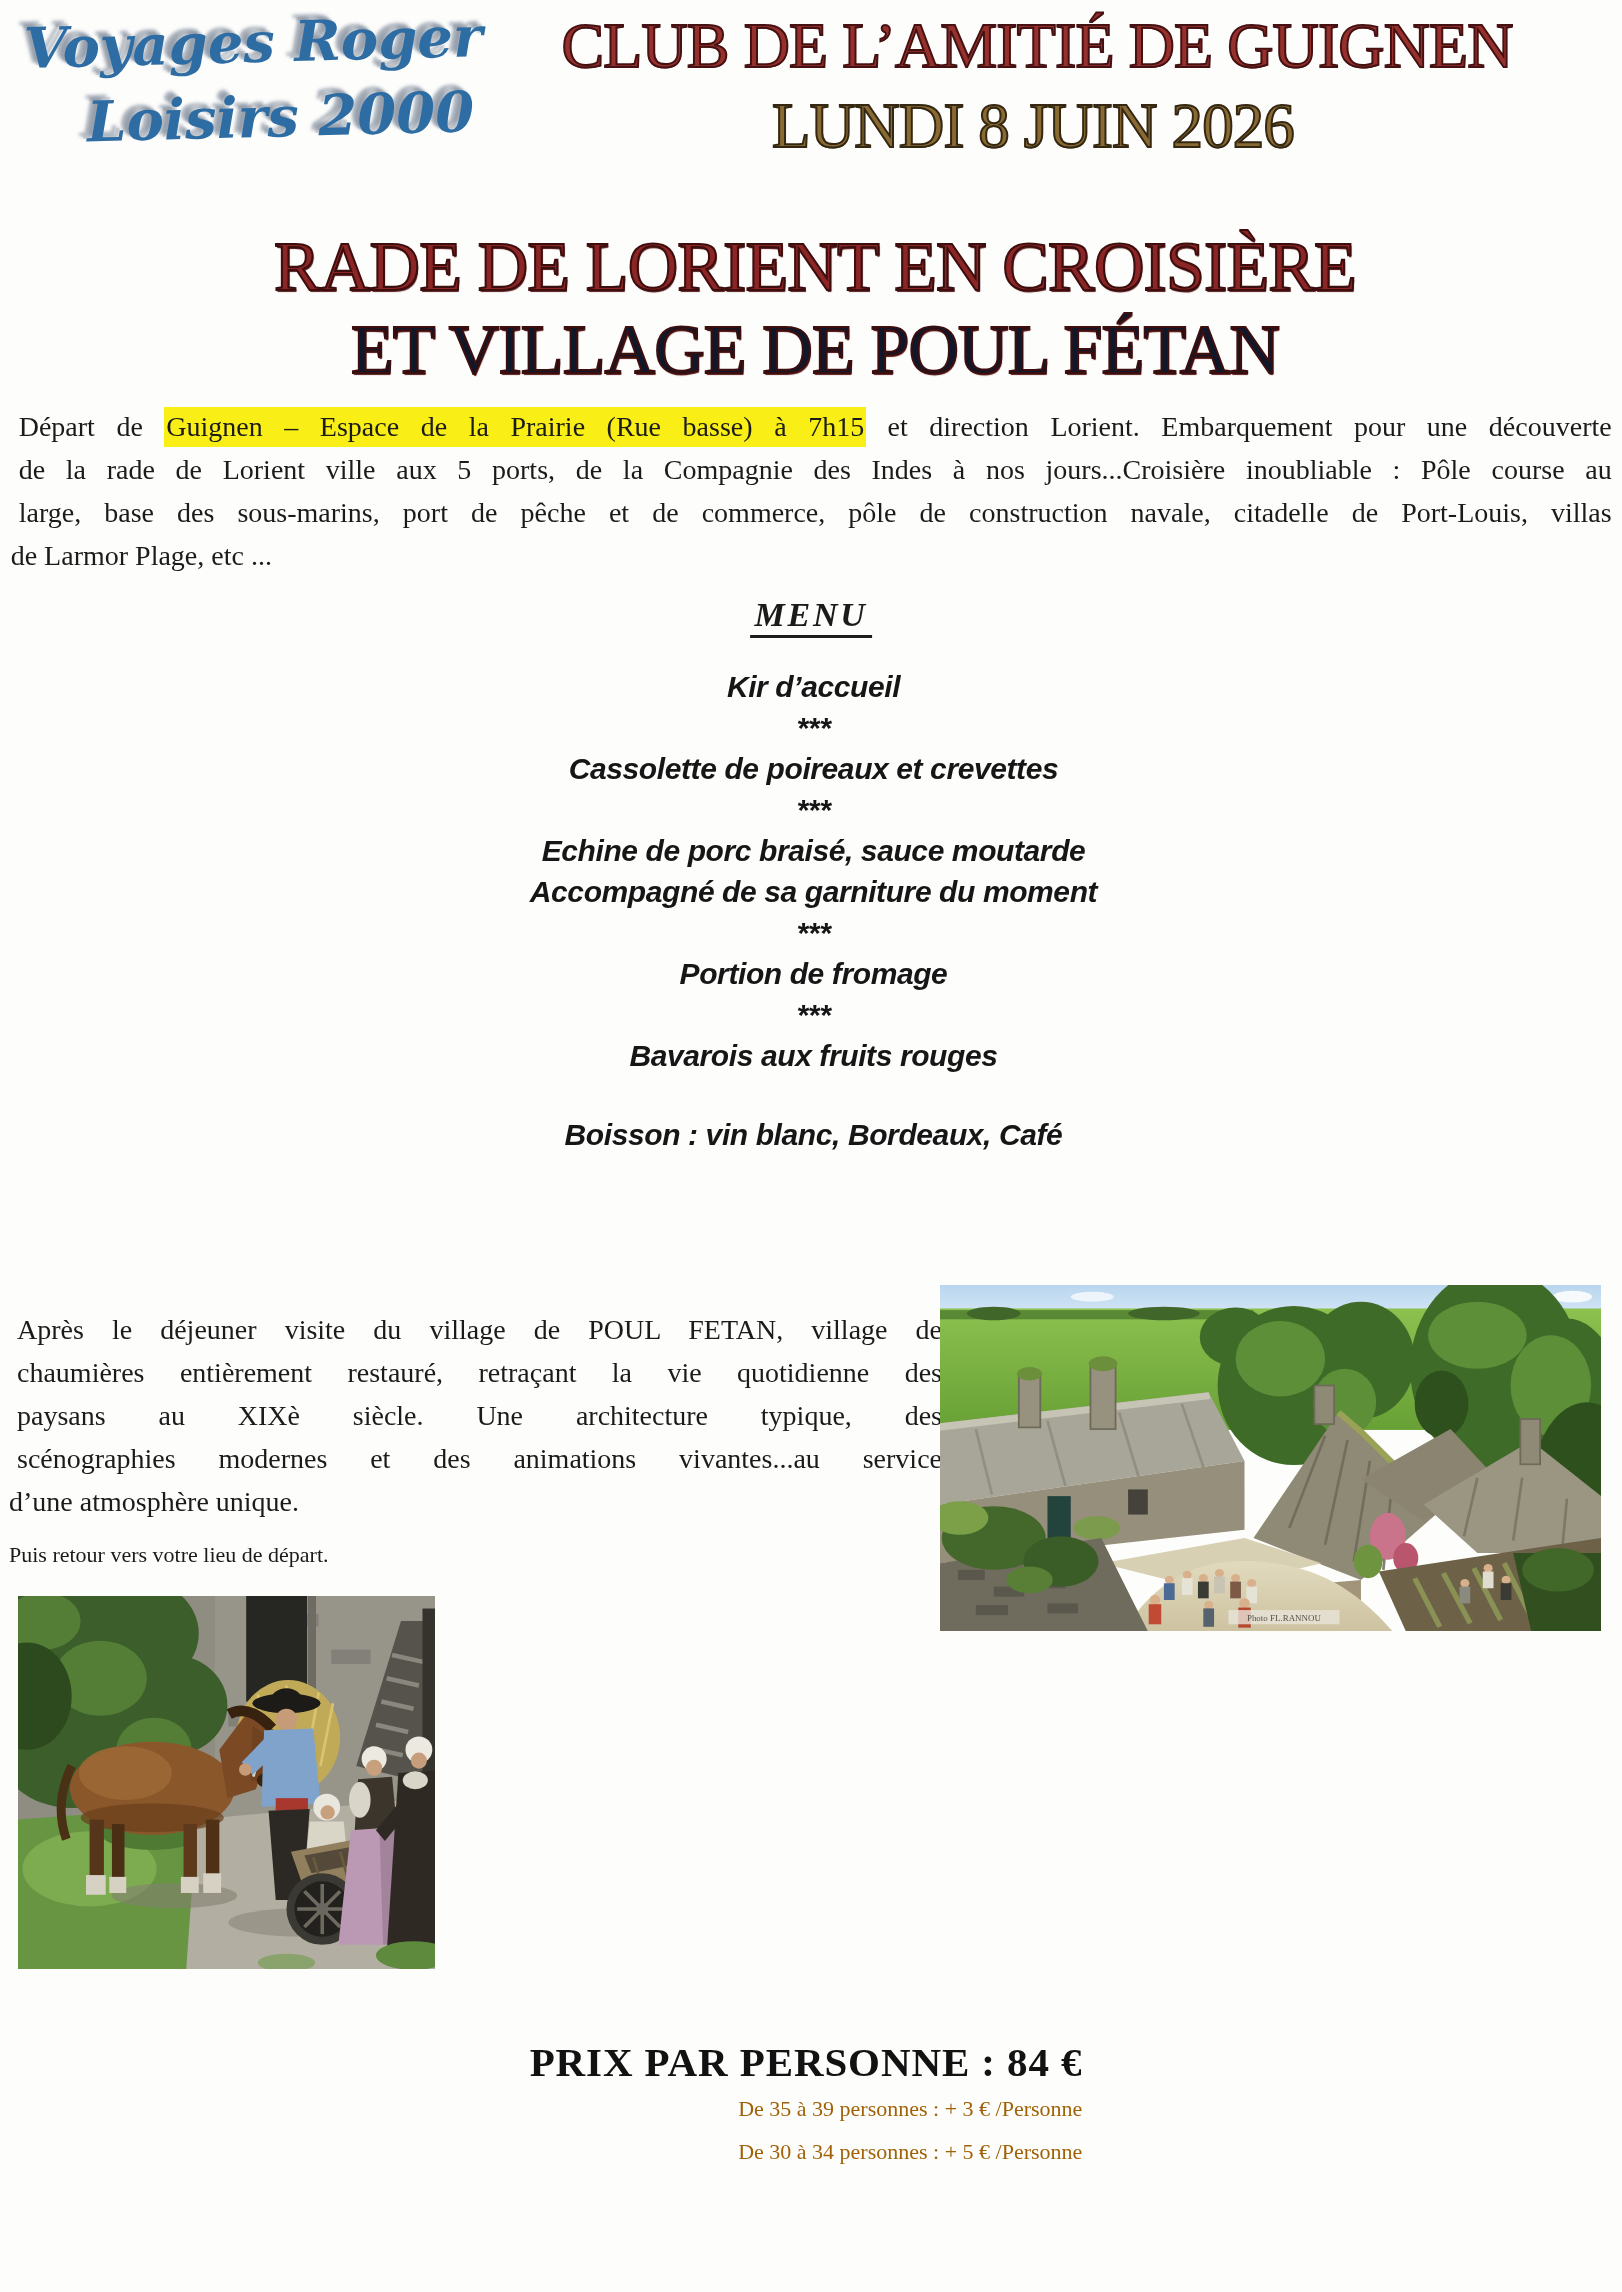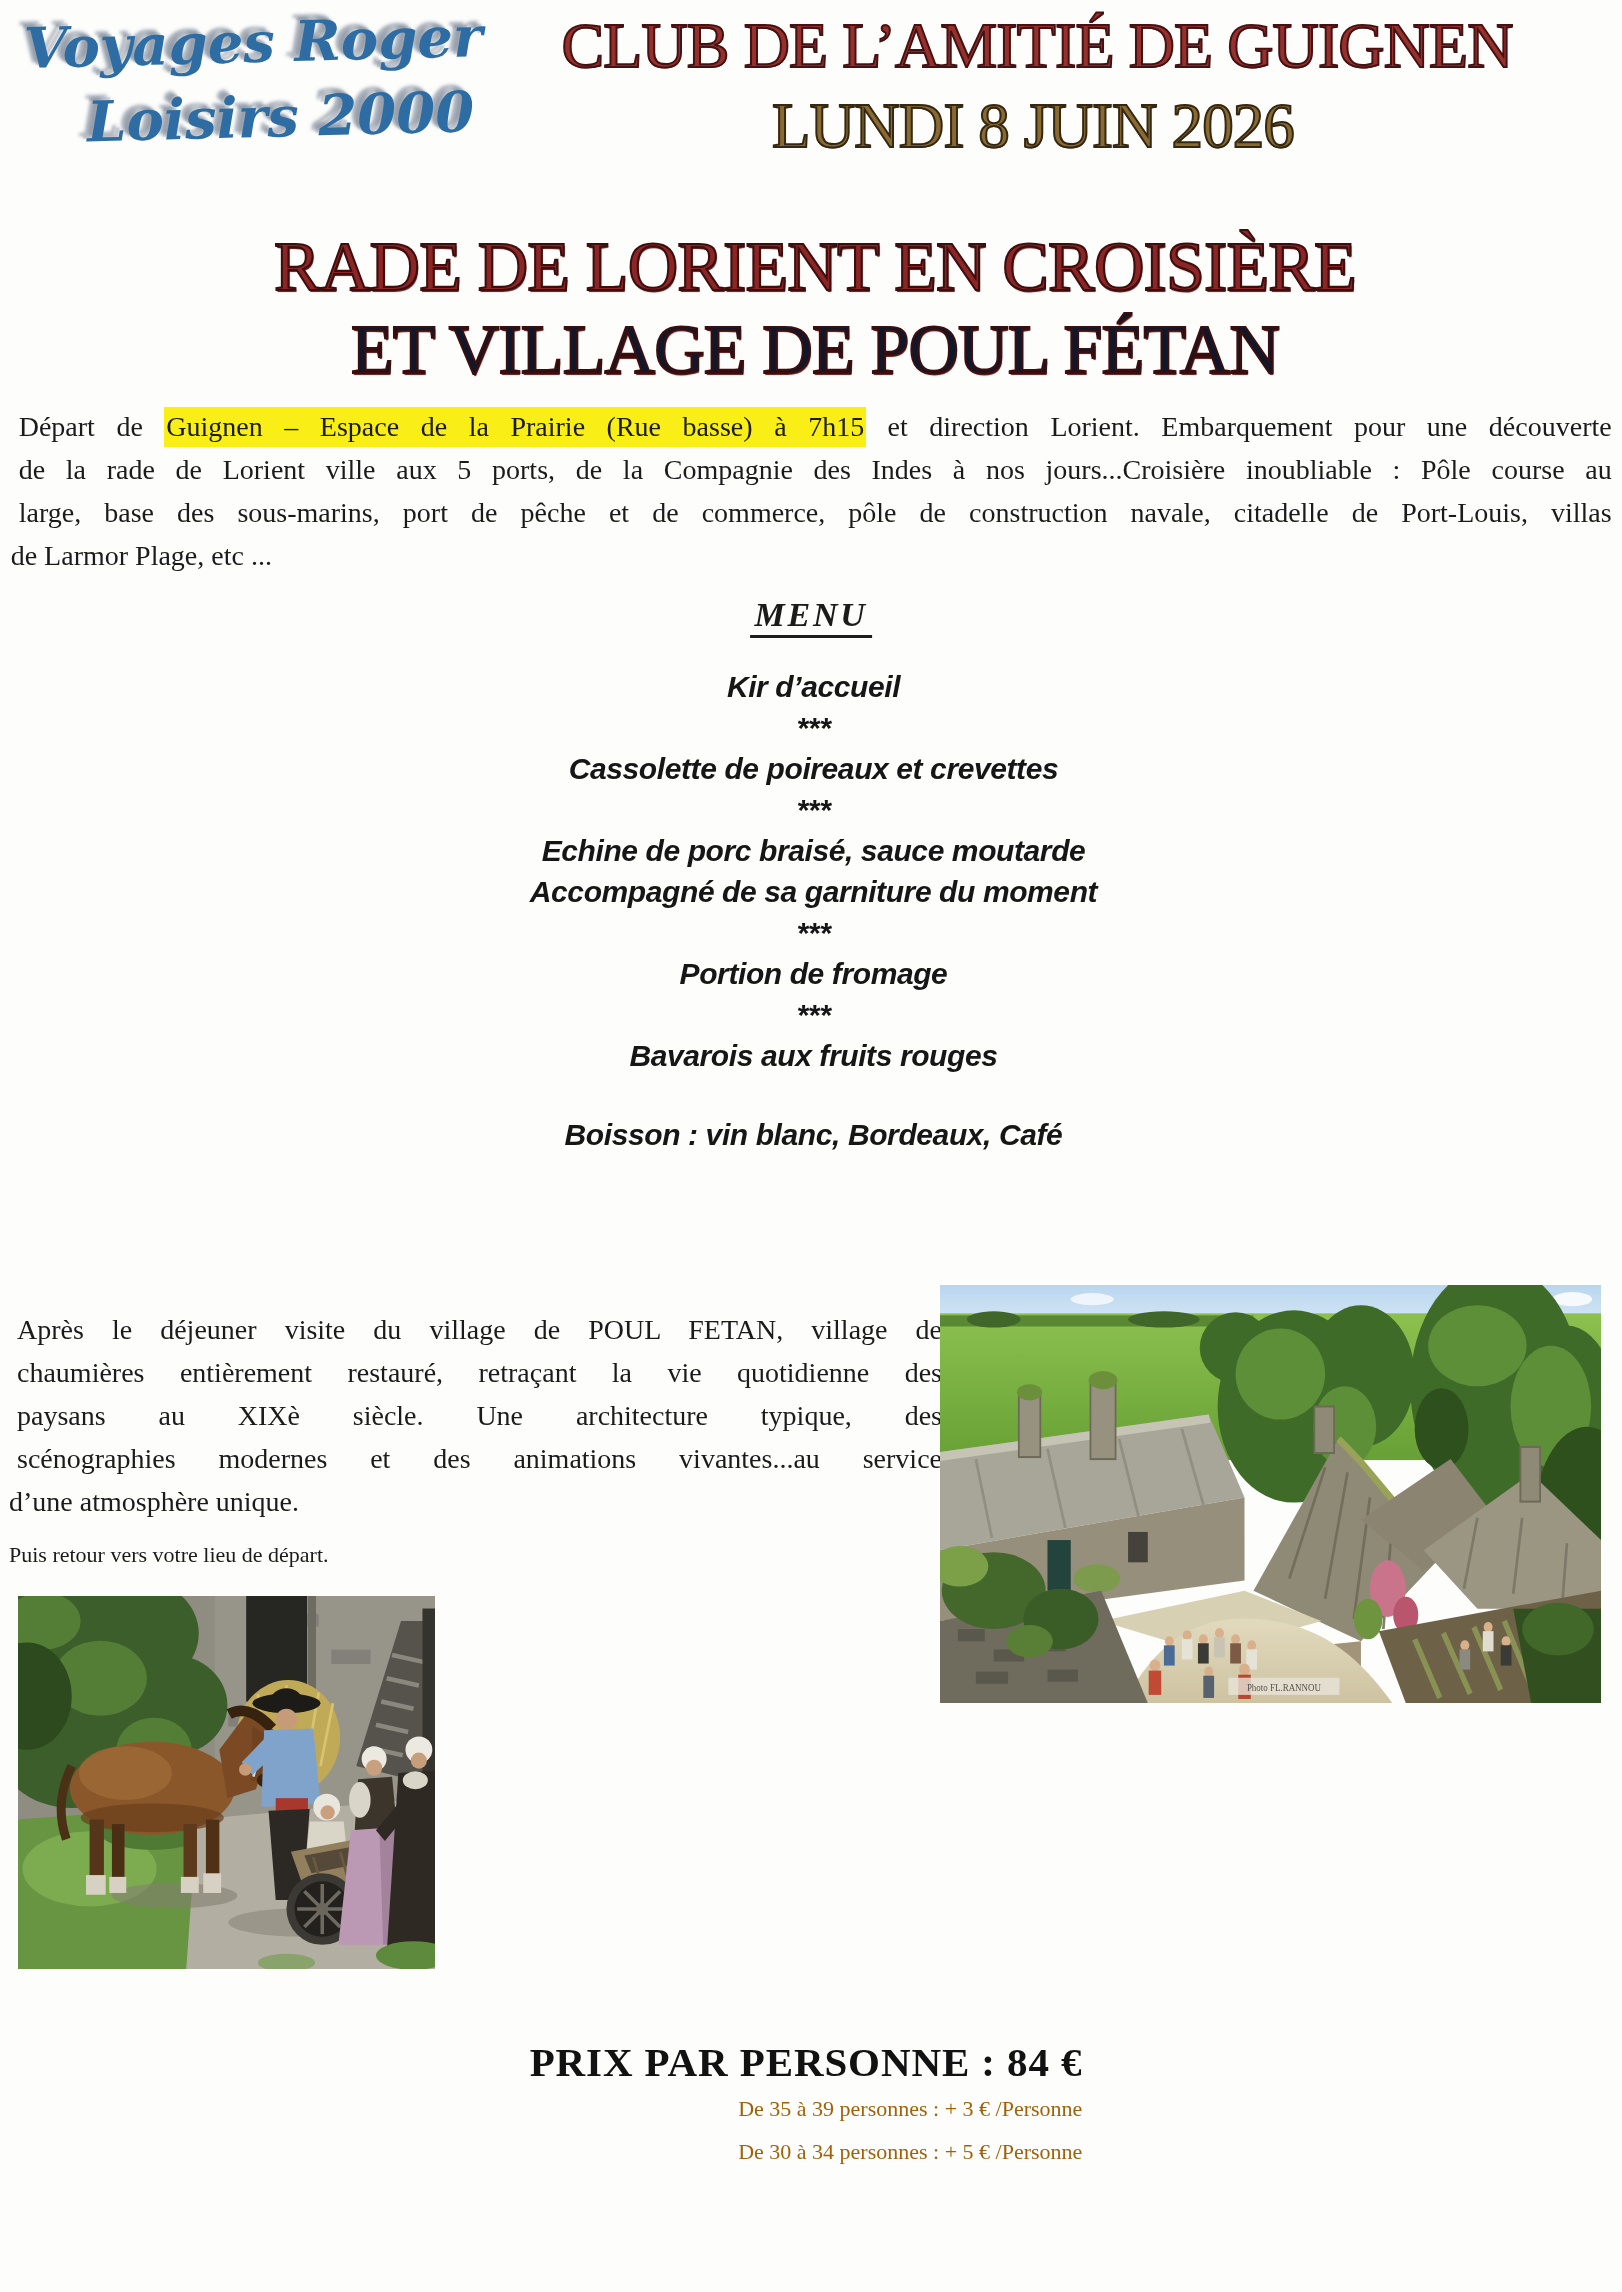--- a/index.html
+++ b/index.html
@@ -37,21 +37,21 @@
   .menu{position:absolute;top:666px;left:0;width:1571px;text-align:center;
         font-family:"Liberation Sans", sans-serif;font-style:italic;font-weight:bold;
         font-size:30px;line-height:41px;letter-spacing:-0.4px;color:#161616;margin-left:28px;}
   .menu .drinks{margin-top:38px;}
 
   
   .para2{position:absolute;left:9px;top:1308px;width:933px;font-size:28px;line-height:43px;}
   .puis{position:absolute;left:9px;top:1542px;font-size:22px;}
 
   
-  .photoR{position:absolute;left:940px;top:1285px;width:661px;height:418px;}
+  .photoR{position:absolute;left:940px;top:1285px;width:661px;height:346px;}
   .photoL{position:absolute;left:18px;top:1596px;width:417px;height:373px;}
   .photoR svg,.photoL svg{display:block;width:100%;height:100%;}
 
   
   .pricing{position:absolute;top:2037px;left:806px;transform:translateX(-50%);
         text-align:right;white-space:nowrap;}
   .price-main{font-size:41px;font-weight:bold;letter-spacing:0.9px;line-height:50px;color:#121212;}
   .price-sub{font-size:22px;line-height:43px;color:#a16207;}
 </style>
 </head>

